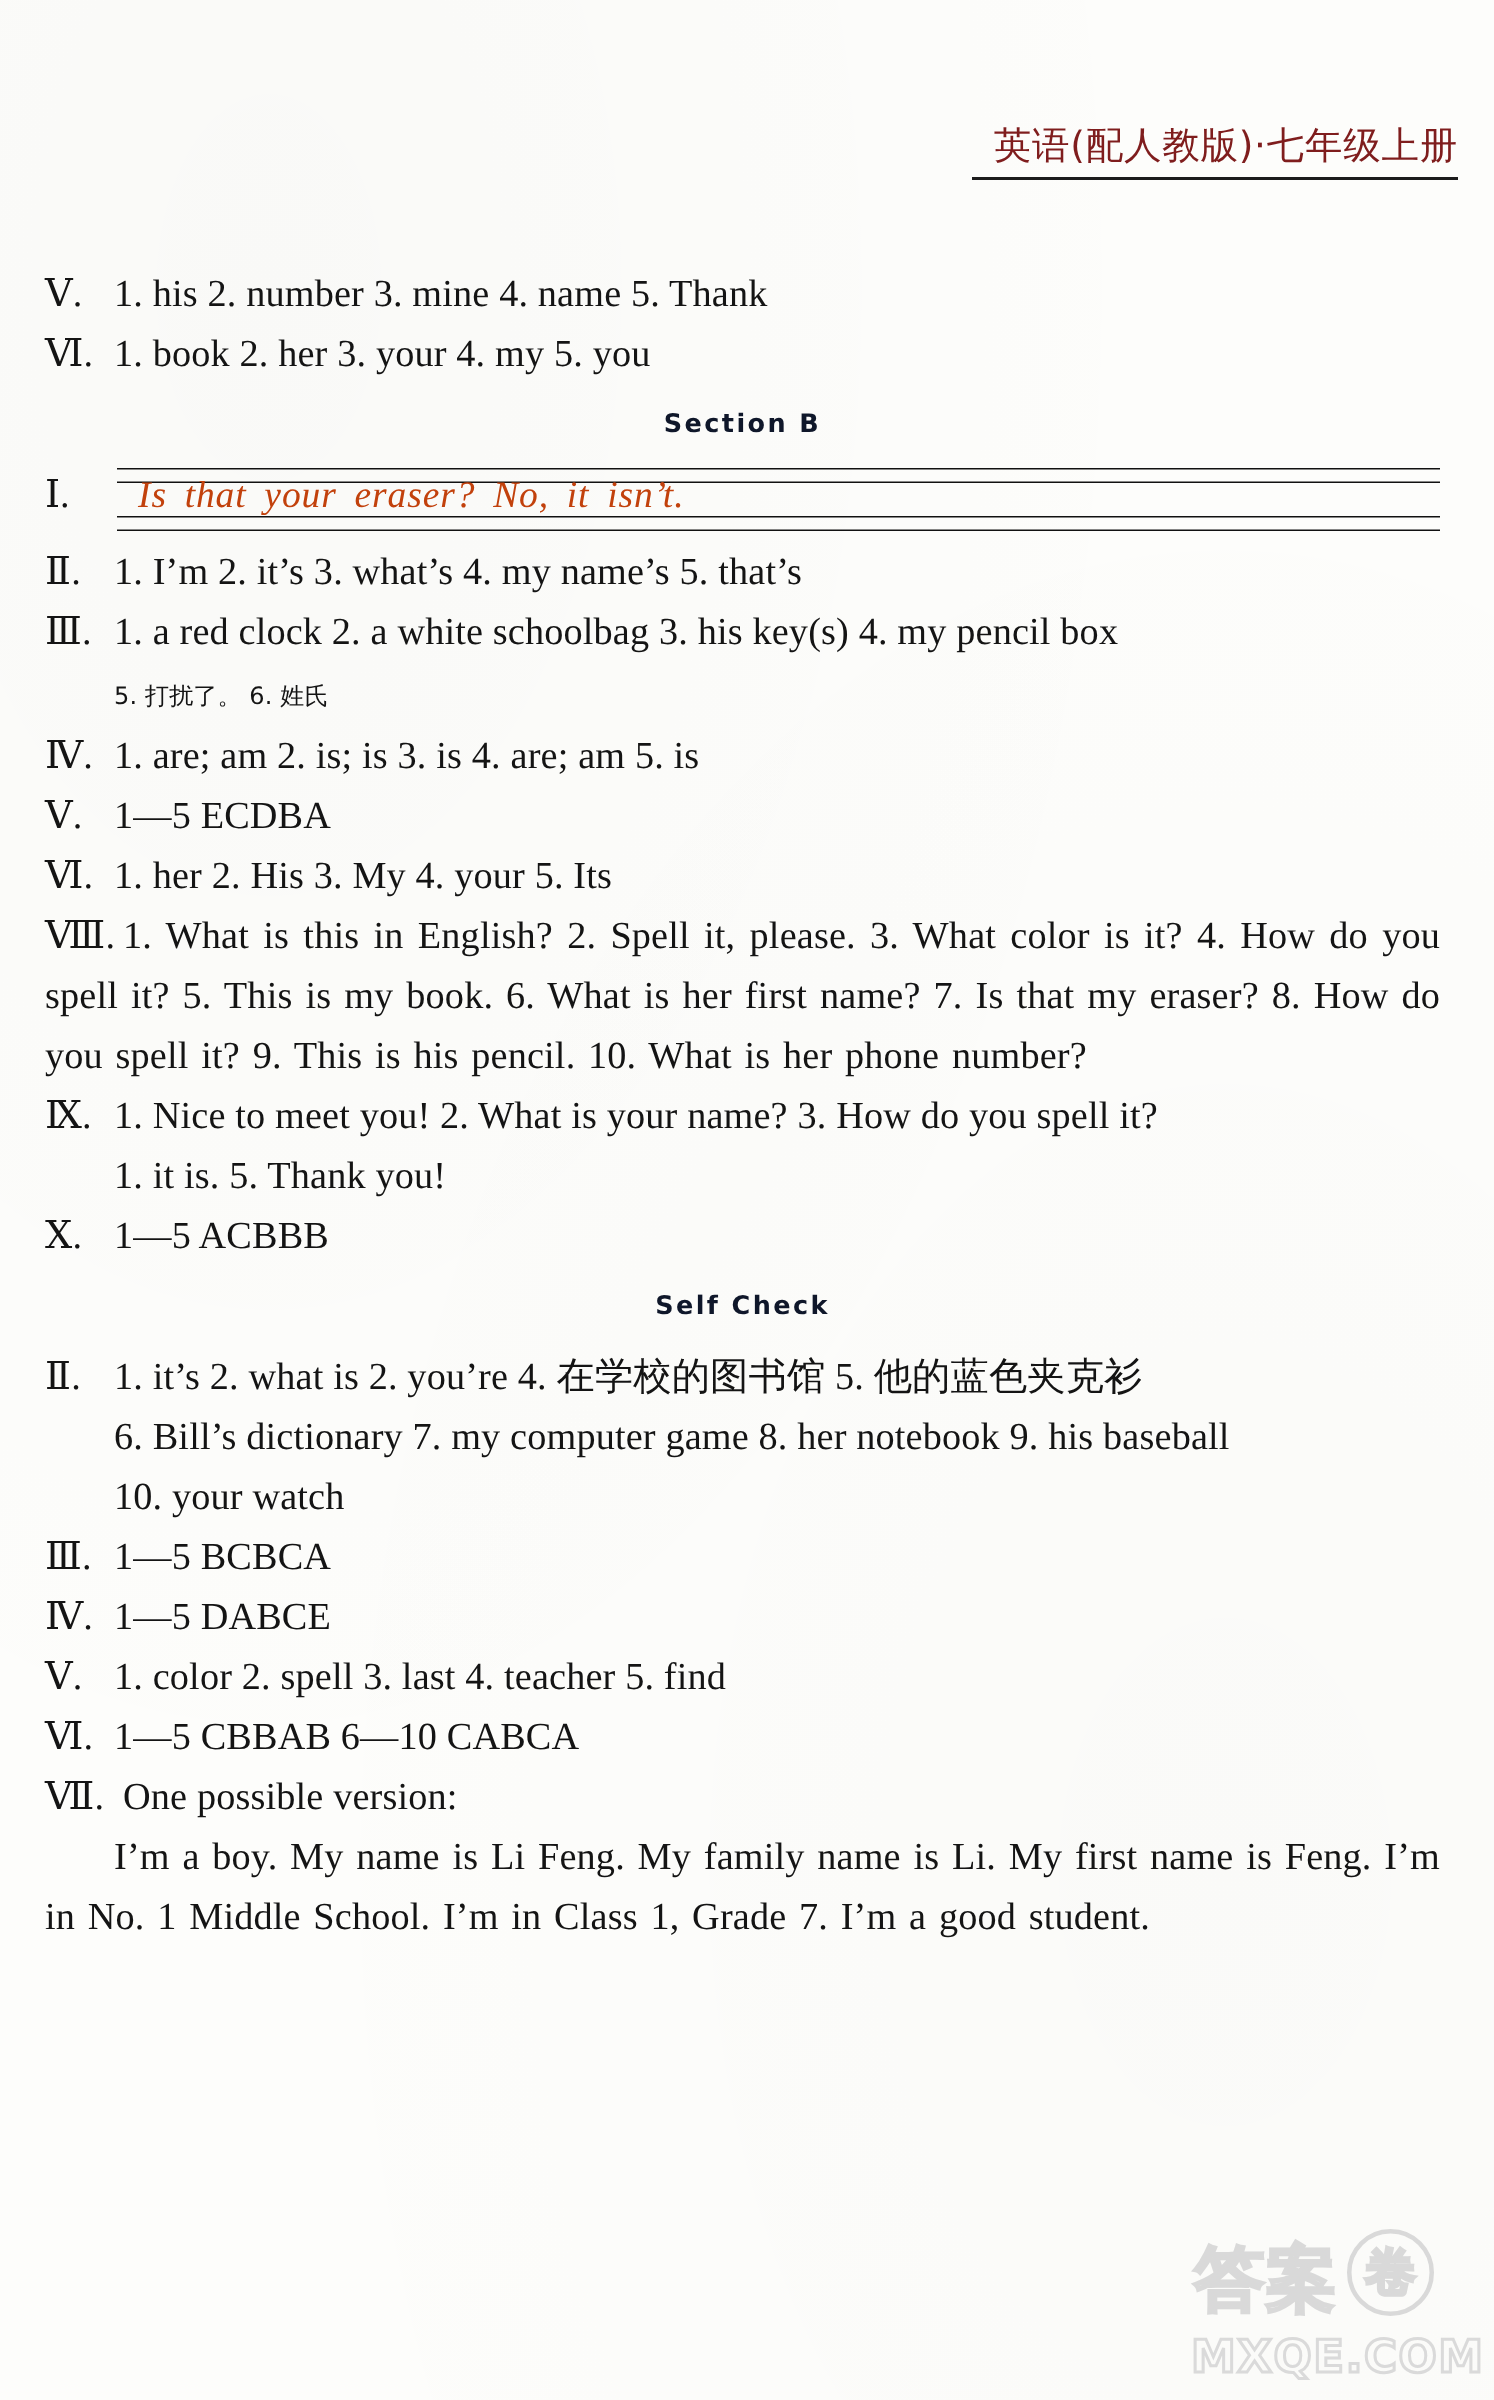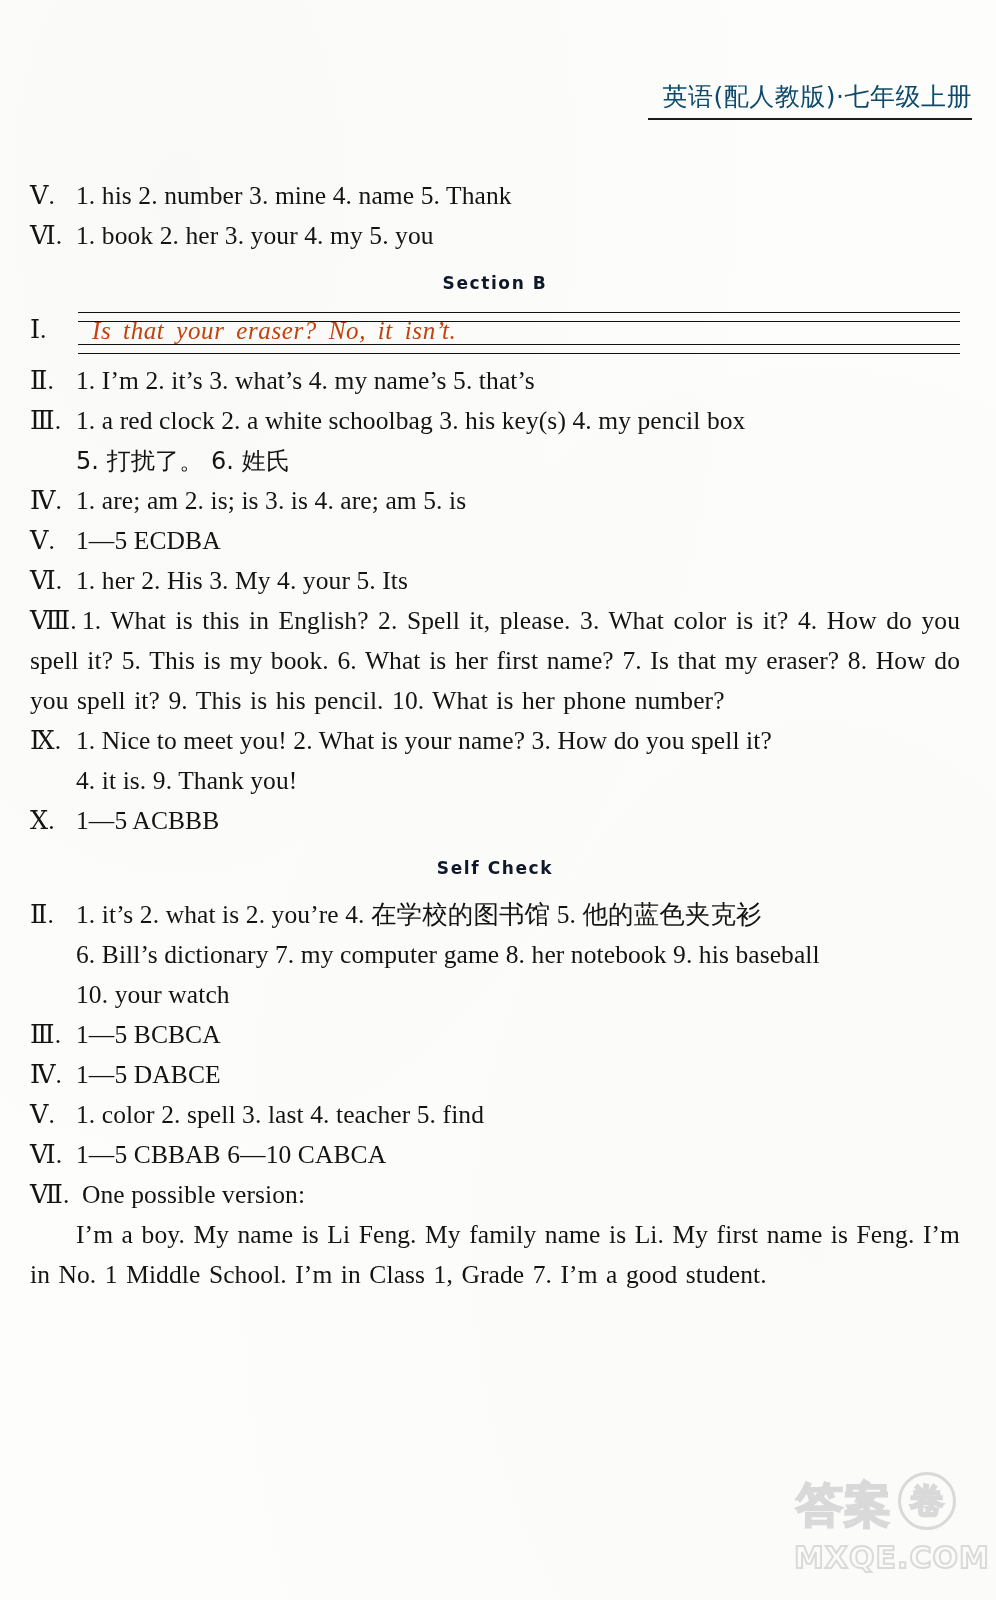--- a/index.html
+++ b/index.html
@@ -33,21 +33,21 @@
     position: absolute;
     top: 84px;
     right: 24px;
     text-align: right;
     line-height: 1;
   }
   .header-title {
     font-family: "DejaVu Sans", "Liberation Sans", sans-serif;
     font-size: 25px;
     letter-spacing: 0.5px;
-    color: #0c4a6e;
+    color: #7f1d1d;
     white-space: nowrap;
     display: block;
   }
   .header-rule {
     margin-top: 9px;
     height: 0;
     border-top: 2.2px solid #1c1c1c;
     width: 324px;
     margin-left: auto;
   }
@@ -89,21 +89,21 @@
     min-width: 52px;
   }
 
   .indent {
     display: inline-block;
     width: 46px;
   }
 
   .cn {
     font-family: "DejaVu Sans", "Liberation Sans", sans-serif;
-    font-size: 24px;
+    font-size: 16px;
   }
 
   
   .gap-sm { height: 7px; }
 
   
   .section-heading {
     font-family: "DejaVu Sans", "Liberation Sans", sans-serif;
     font-weight: bold;
     font-size: 17px;
@@ -151,21 +151,21 @@
     letter-spacing: 0.6px;
     word-spacing: 5px;
     white-space: nowrap;
     color: #c2410c;
   }
 
   
   .watermark {
     position: absolute;
     right: 16px;
-    bottom: 18px;
+    bottom: 4px;
     width: 236px;
     height: 144px;
     pointer-events: none;
     user-select: none;
   }
   .wm-top {
     position: absolute;
     left: 52px;
     top: 36px;
     font-family: "DejaVu Sans", "Liberation Sans", sans-serif;
@@ -273,21 +273,21 @@
 
 
     <div class="para hang">
       <span class="num num-wide">Ⅷ.</span><span>1. What is this in English?  2. Spell it, please.  3. What color is it?  4. How do you spell it?  5. This is my book.  6. What is her first name?  7. Is that my eraser?  8. How do you spell it?  9. This is his pencil.  10. What is her phone number?</span>
     </div>
 
     <div class="line">
       <span class="num">Ⅸ.</span><span>1. Nice to meet you!  2. What is your name?  3. How do you spell it?</span>
     </div>
     <div class="line">
-      <span class="indent"></span><span>4. it is.  9. Thank you!</span>
+      <span class="indent"></span><span>1. it is.  5. Thank you!</span>
     </div>
 
     <div class="line">
       <span class="num">Ⅹ.</span><span>1—5  ACBBB</span>
     </div>
 
     <div class="gap-sm"></div>
 
     <div class="section-heading">Self Check</div>
 

